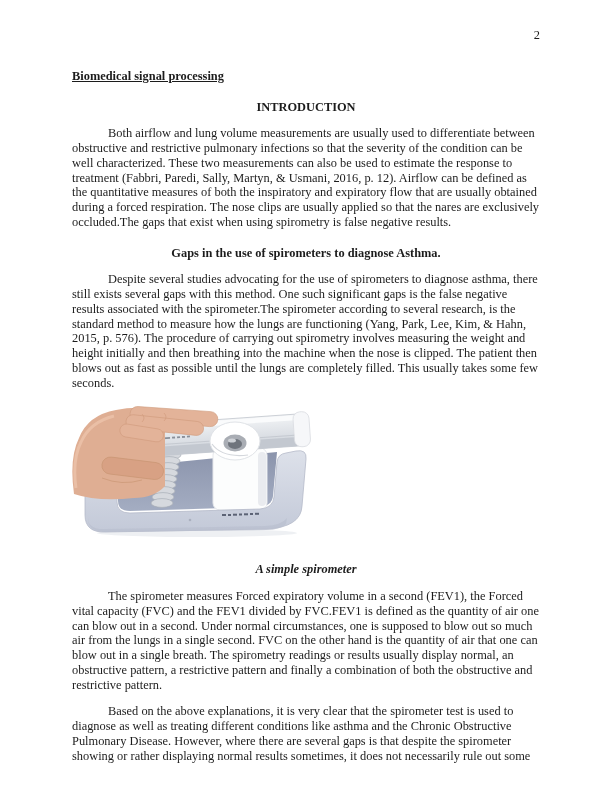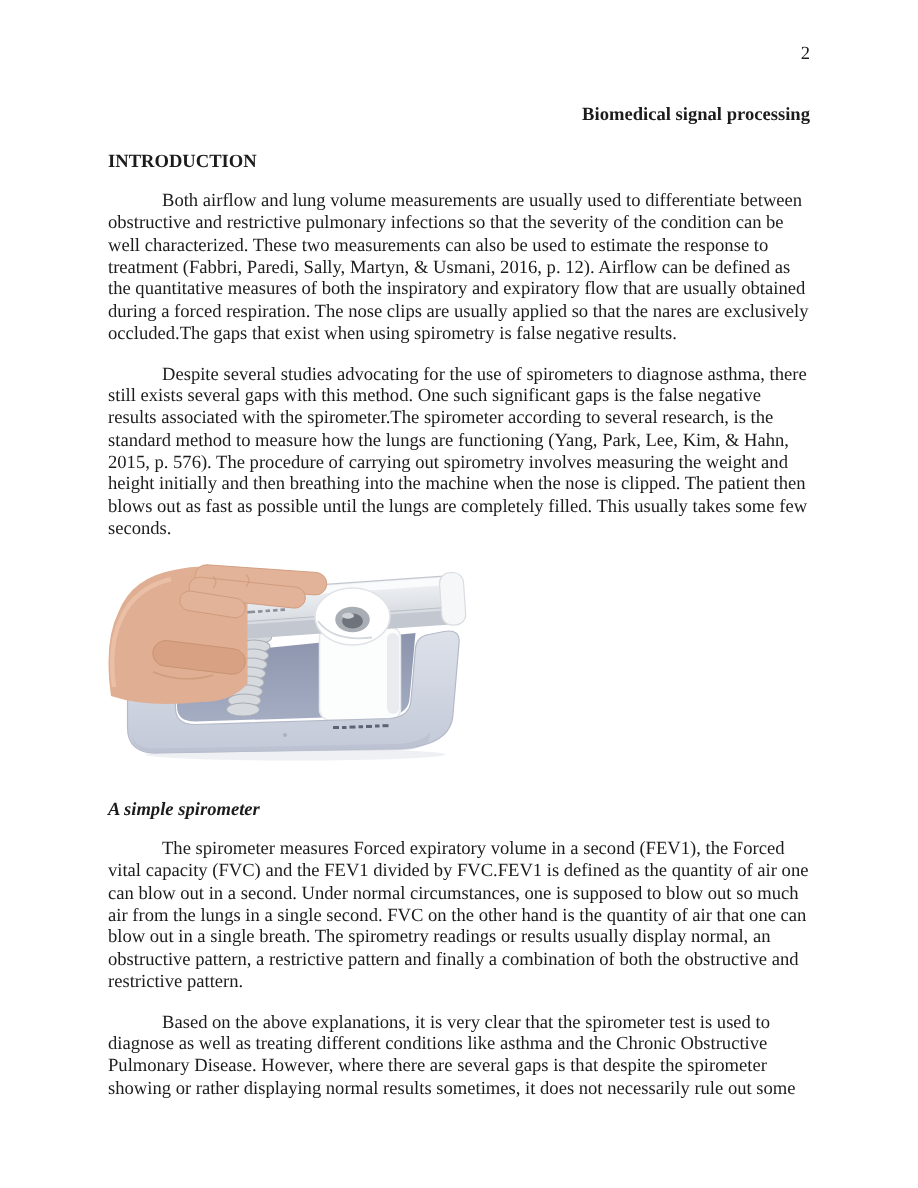--- a/index.html
+++ b/index.html
@@ -13,57 +13,61 @@
     font-size:12.4px;
     line-height:14.75px;
     color:#1c1c1c;
     overflow:hidden;
   }
   .page-number{
     text-align:right;
     margin:0 0 26px 0;
   }
   .doc-title{
-    text-align:right;
+    text-align:left;
     font-weight:bold;
     margin:0 0 8px 0;
+    text-decoration:underline;
   }
   .heading{
     font-weight:bold;
     margin:16px 0 5px 0;
+    text-align:center;
   }
   .para{
     margin:12px 0 8px 0;
     text-indent:36px;
     text-align:left;
   }
   .figure{
     margin:8px 0 0 0;
     width:240px;
     height:140px;
   }
   .fig-caption{
     font-weight:bold;
     font-style:italic;
     margin:24px 0 6px 0;
+    text-align:center;
   }
 </style>
 </head>
 <body>
 
 <div class="page">
 
   <div class="page-number">2</div>
 
   <div class="doc-title">Biomedical signal processing</div>
 
   <div class="heading">INTRODUCTION</div>
 
   <p class="para">Both airflow and lung volume measurements are usually used to differentiate between obstructive and restrictive pulmonary infections so that the severity of the condition can be well characterized. These two measurements can also be used to estimate the response to treatment (Fabbri, Paredi, Sally, Martyn, &amp; Usmani, 2016, p. 12). Airflow can be defined as the quantitative measures of both the inspiratory and expiratory flow that are usually obtained during a forced respiration. The nose clips are usually applied so that the nares are exclusively occluded.The gaps that exist when using spirometry is false negative results.</p>
 
+  <div class="heading">Gaps in the use of spirometers to diagnose Asthma.</div>
 
   <p class="para">Despite several studies advocating for the use of spirometers to diagnose asthma, there still exists several gaps with this method. One such significant gaps is the false negative results associated with the spirometer.The spirometer according to several research, is the standard method to measure how the lungs are functioning (Yang, Park, Lee, Kim, &amp; Hahn, 2015, p. 576). The procedure of carrying out spirometry involves measuring the weight and height initially and then breathing into the machine when the nose is clipped. The patient then blows out as fast as possible until the lungs are completely filled. This usually takes some few seconds.</p>
 
   <div class="figure">
     <svg width="240" height="140" viewBox="0 0 240 140" xmlns="http://www.w3.org/2000/svg">
       <defs>
         <linearGradient id="barGrad" x1="0" y1="0" x2="0" y2="1">
           <stop offset="0" stop-color="#f2f4f6"></stop>
           <stop offset="0.7" stop-color="#d8dce2"></stop>
           <stop offset="1" stop-color="#c6cbd3"></stop>

